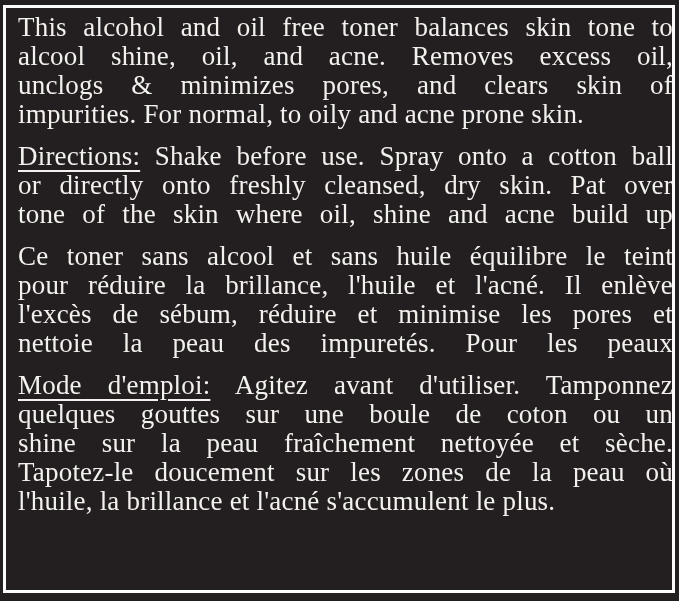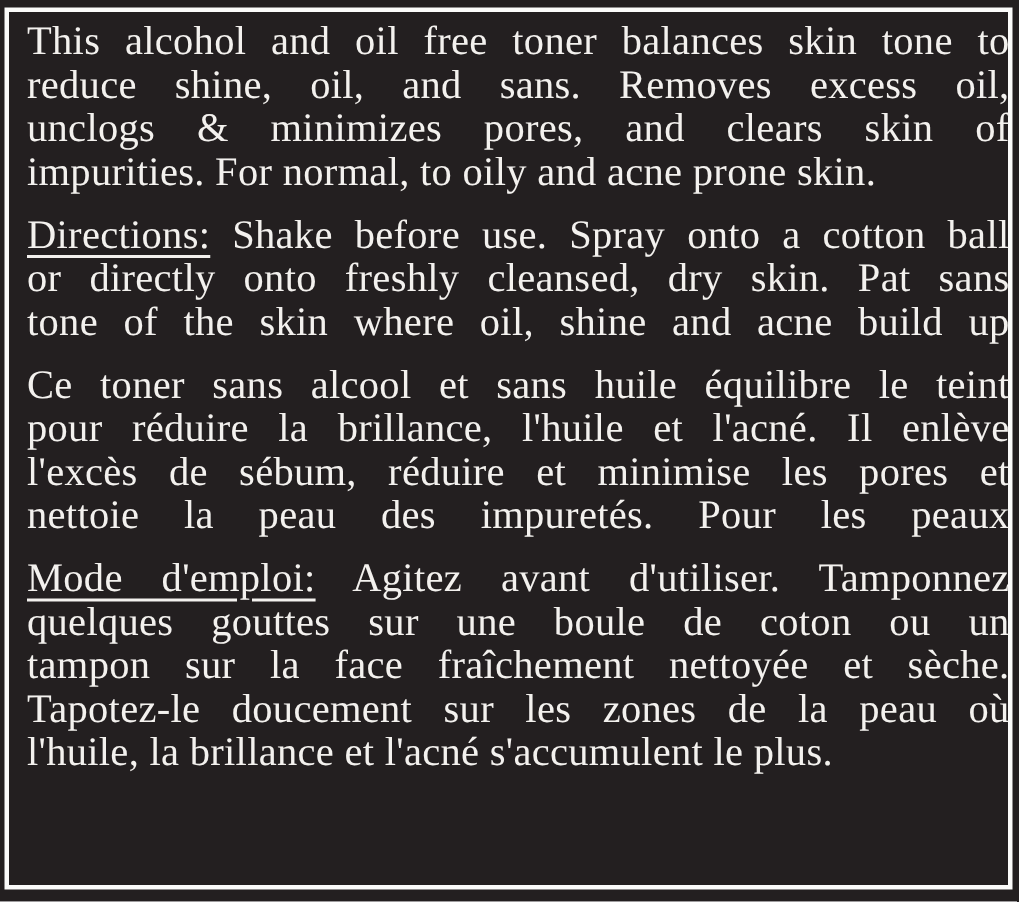--- a/index.html
+++ b/index.html
@@ -56,40 +56,40 @@
 </style>
 </head>
 <body>
 
 <div class="stage">
   <div class="frame"></div>
   <div class="content">
 
     <div class="para">
       <div class="line">This alcohol and oil free toner balances skin tone to</div>
-      <div class="line">reduce shine, oil, and sans. Removes excess oil,</div>
+      <div class="line">alcool shine, oil, and acne. Removes excess oil,</div>
       <div class="line">unclogs &amp; minimizes pores, and clears skin of</div>
       <div class="line last">impurities. For normal, to oily and acne prone skin.</div>
     </div>
 
     <div class="para">
       <div class="line"><span class="u">Directions:</span><span> Shake before use. Spray onto a cotton ball</span></div>
-      <div class="line">or directly onto freshly cleansed, dry skin. Pat sans</div>
+      <div class="line">or directly onto freshly cleansed, dry skin. Pat over</div>
       <div class="line">tone of the skin where oil, shine and acne build up</div>
     </div>
 
     <div class="para">
       <div class="line">Ce toner sans alcool et sans huile équilibre le teint</div>
       <div class="line">pour réduire la brillance, l'huile et l'acné. Il enlève</div>
       <div class="line">l'excès de sébum, réduire et minimise les pores et</div>
       <div class="line">nettoie la peau des impuretés. Pour les peaux</div>
     </div>
 
     <div class="para">
       <div class="line"><span class="u">Mode d'emploi:</span><span> Agitez avant d'utiliser. Tamponnez</span></div>
       <div class="line">quelques gouttes sur une boule de coton ou un</div>
-      <div class="line">tampon sur la face fraîchement nettoyée et sèche.</div>
+      <div class="line">shine sur la peau fraîchement nettoyée et sèche.</div>
       <div class="line">Tapotez-le doucement sur les zones de la peau où</div>
       <div class="line last">l'huile, la brillance et l'acné s'accumulent le plus.</div>
     </div>
 
   </div>
 </div>
 
 </body></html>

